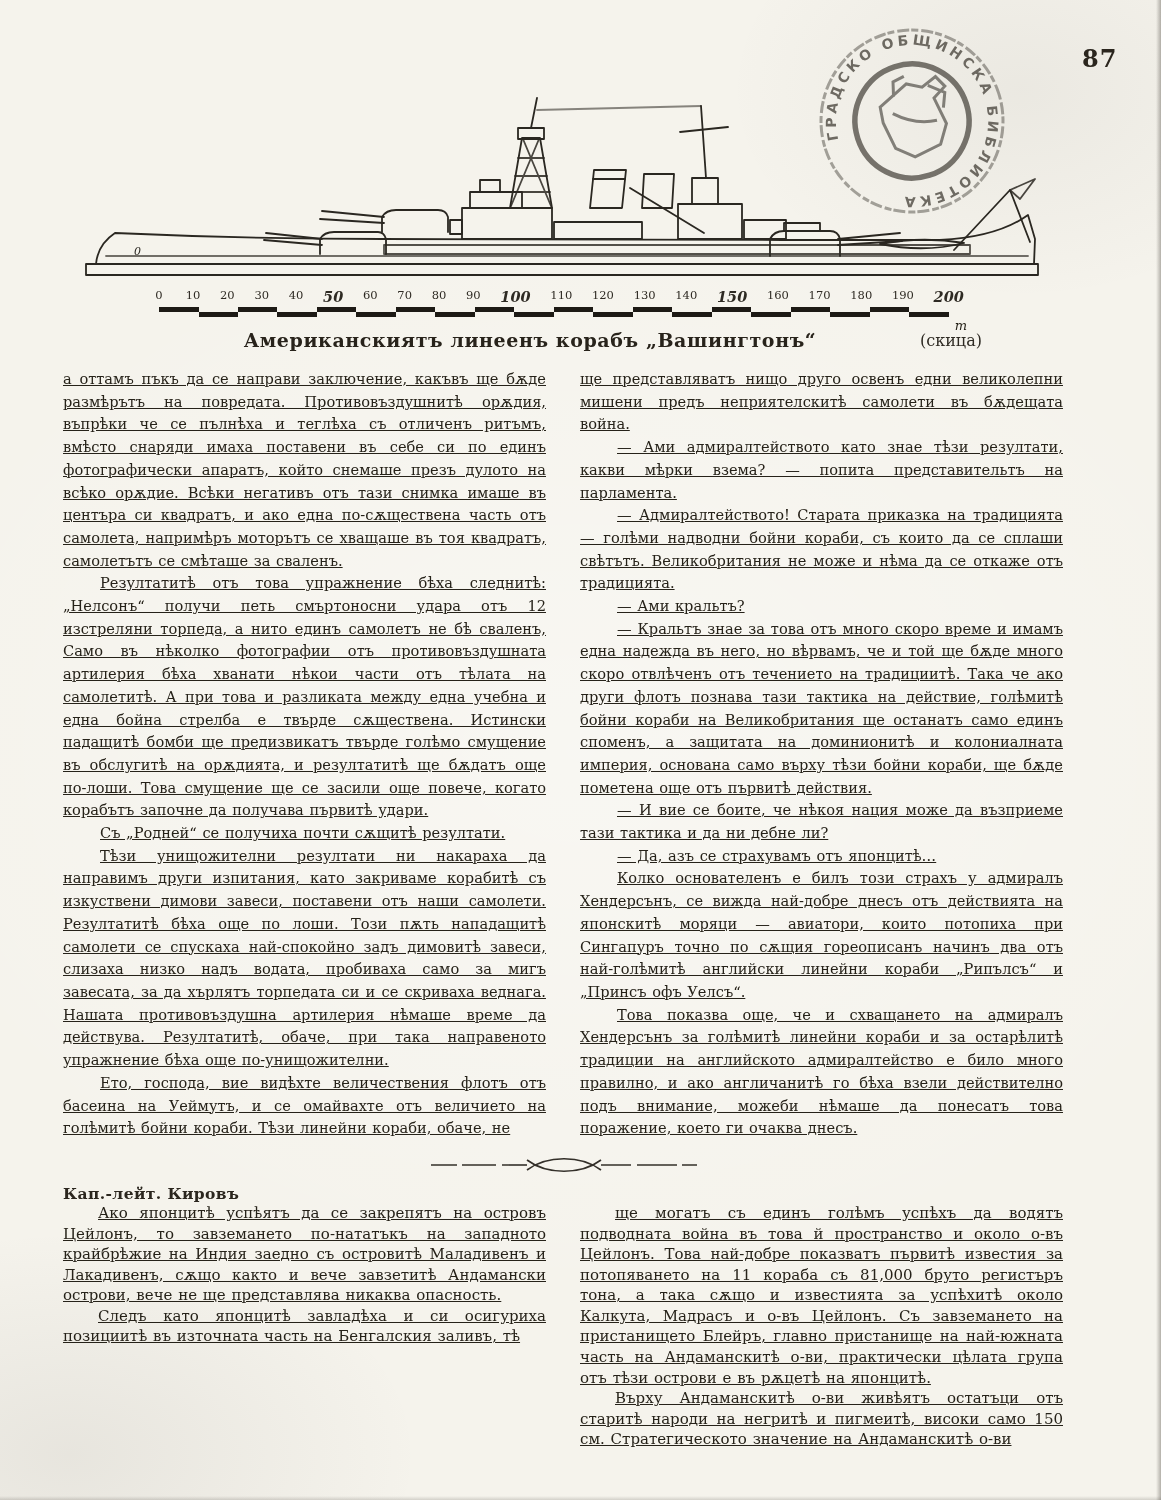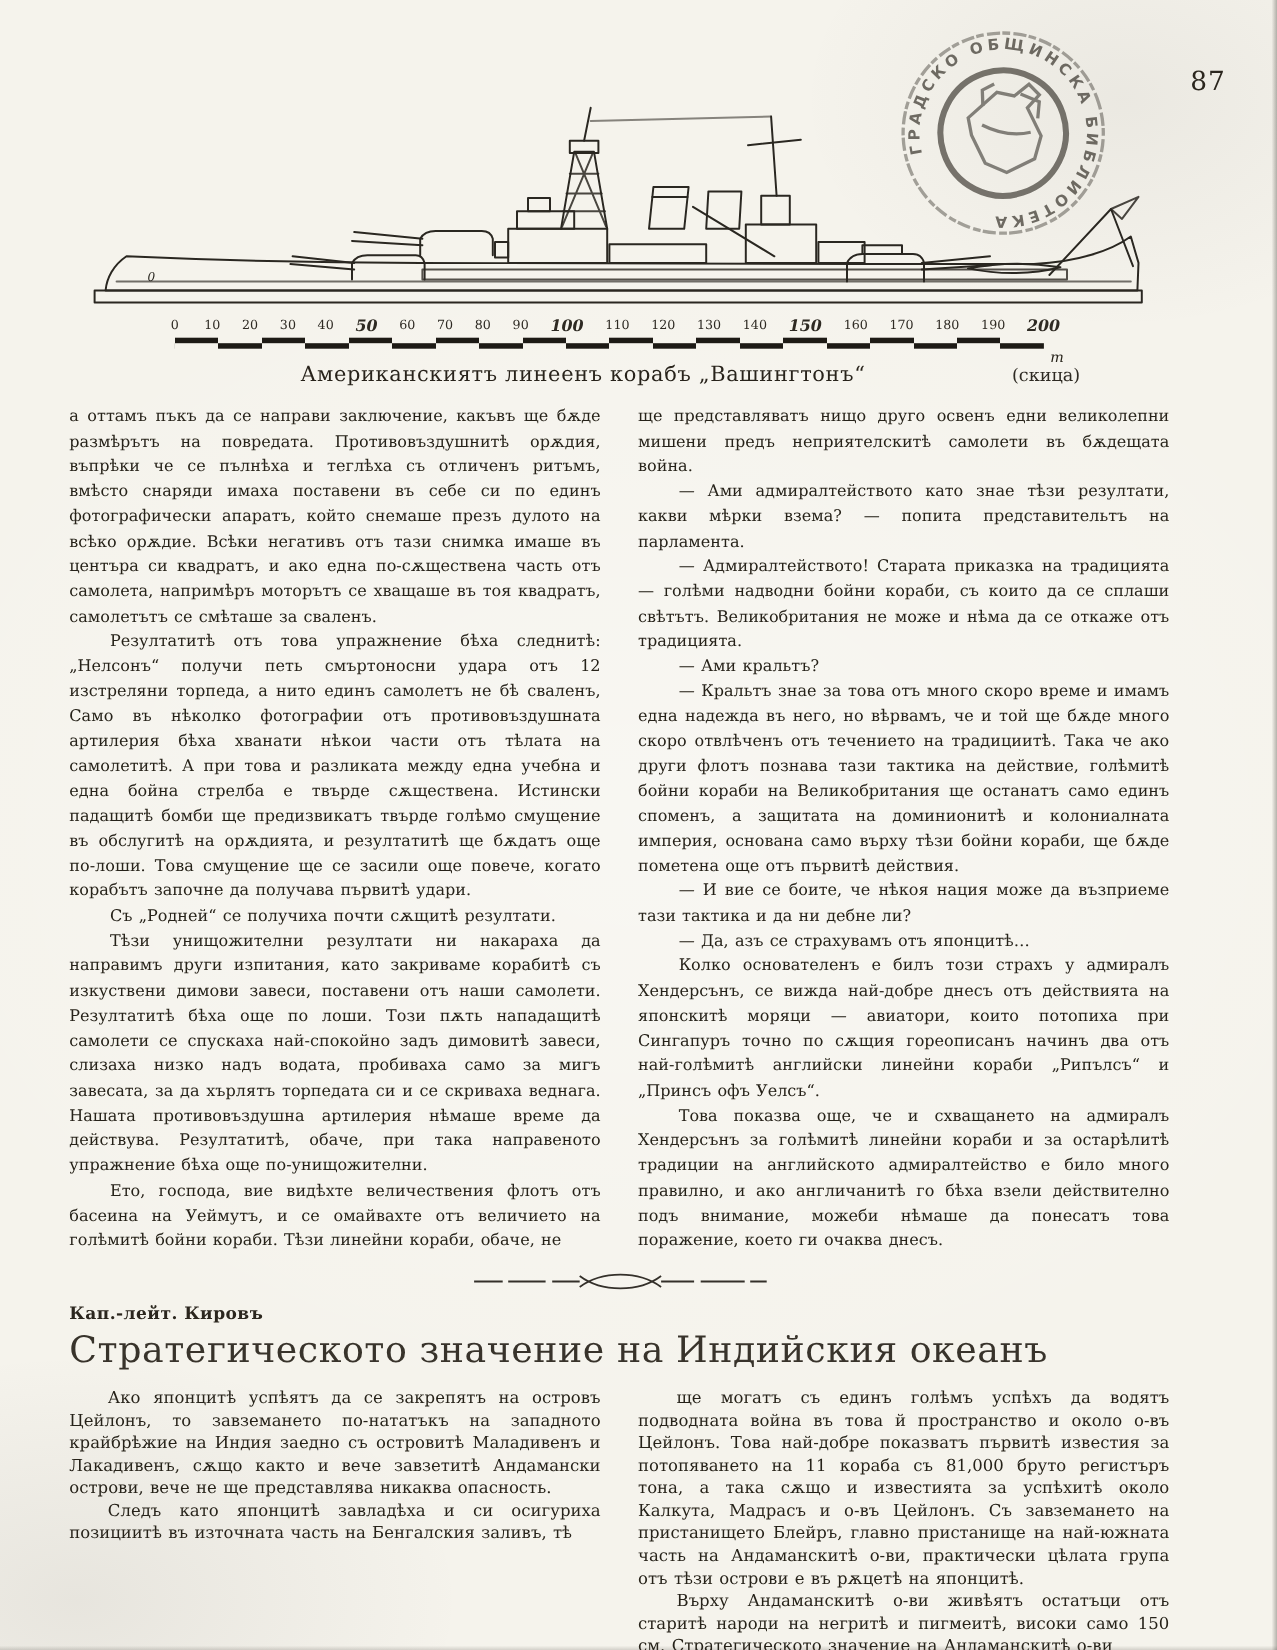--- a/index.html
+++ b/index.html
@@ -17,21 +17,21 @@
     background:linear-gradient(to left, rgba(55,50,43,0.35), transparent); }
   .scan-edge-bottom { position:absolute; left:0; right:0; bottom:0; height:4px;
     background:linear-gradient(to top, rgba(55,50,43,0.18), transparent); }
 
   
   .header { position:absolute; left:355px; top:52px; display:flex; align-items:center; gap:13px; }
   .rule2 { height:5px; border-top:2.5px solid #332e26; border-bottom:1.5px solid #332e26; }
   .rule2.left { width:86px; }
   .rule2.right { width:108px; }
   .masthead { font-size:23px; font-weight:bold; letter-spacing:1.5px; color:#2b261e; white-space:nowrap; }
-  .page-number { position:absolute; left:1082px; top:60px; font-size:24px; font-weight:normal; color:#2b261e; letter-spacing:1px; }
+  .page-number { position:absolute; left:1082px; top:44px; font-size:24px; font-weight:bold; color:#2b261e; letter-spacing:1px; }
 
   
   .stamp { position:absolute; left:806px; top:26px; width:212px; height:194px; opacity:0.85; }
 
   
   .ship { position:absolute; left:82px; top:92px; width:968px; height:196px; }
   .ship path, .ship rect, .ship circle { stroke:#2a2721; fill:none; stroke-width:1.8; stroke-linejoin:round; stroke-linecap:round; }
 
   
   .scale { position:absolute; left:152px; top:288px; width:812px; }
@@ -43,27 +43,27 @@
       repeating-linear-gradient(90deg, #1d1a15 0 39.5px, transparent 39.5px 79px),
       repeating-linear-gradient(90deg, transparent 0 39.5px, #1d1a15 39.5px 79px);
     background-size:100% 5px, 100% 5px;
     background-position:0 0, 0 5px;
     background-repeat:repeat-x, repeat-x;
   }
   .scale-unit { position:absolute; right:-18px; bottom:-16px; font-size:13px; font-style:italic; }
 
   
   .caption { position:absolute; left:0; top:329px; width:1060px; text-align:center;
-    font-size:19px; font-weight:normal; letter-spacing:0.6px; color:#28231b; }
+    font-size:19px; font-weight:bold; letter-spacing:0.6px; color:#28231b; }
   .caption-note { position:absolute; left:920px; top:331px; font-size:16px; color:#2e2a23; }
 
   
   .content { position:absolute; left:63px; top:368px; width:1001px; }
   .cols { display:flex; gap:34px; }
-  .col { width:483px; text-align:justify; }
+  .col { width:483px; text-align:justify;text-decoration:underline; }
   .a1 .col p { font-size:14.6px; line-height:22.7px; margin:0; text-indent:37px;
     word-spacing:1px; color:#262219; }
   .continued p:first-child { text-indent:0; }
 
   .divider { width:270px; margin:14px auto 4px auto; display:block; }
   .divider path { stroke:#34302a; fill:none; stroke-width:1.6; }
 
   .byline { margin-top:8px; font-size:15.5px; font-weight:bold; letter-spacing:0.4px; color:#2b261e; }
   .article-title { margin:4px 0 14px 0; font-size:33px; font-weight:normal; letter-spacing:0.5px;
     color:#38332b; white-space:nowrap; }
@@ -206,21 +206,20 @@
 
     <svg class="divider" viewBox="0 0 270 22">
       <g>
         <path d="M2,11 L98,11" stroke-dasharray="26 5 34 6"></path>
         <path d="M98,16 C118,1 152,1 172,16 M98,6 C118,21 152,21 172,6"></path>
         <path d="M172,11 L268,11" stroke-dasharray="30 6 40 5"></path>
       </g>
     </svg>
 
     <div class="byline">Кап.-лейт. Кировъ</div>
-    <h1 class="article-title">Стратегическото значение на Индийския океанъ</h1>
 
     <div class="cols a2">
       <div class="col">
 
           <p>Ако японцитѣ успѣятъ да се закрепятъ на островъ Цейлонъ, то завземането по-нататъкъ на западното крайбрѣжие на Индия заедно съ островитѣ Маладивенъ и Лакадивенъ, сѫщо както и вече завзетитѣ Андамански острови, вече не ще представлява никаква опасность.</p>
           <p>Следъ като японцитѣ завладѣха и си осигуриха позициитѣ въ източната часть на Бенгалския заливъ, тѣ</p>
         </div>
       <div class="col continued">
 
       <p>ще могатъ съ единъ голѣмъ успѣхъ да водятъ подводната война въ това й пространство и около о-въ Цейлонъ. Това най-добре показватъ първитѣ известия за потопяването на 11 кораба съ 81,000 бруто регистъръ тона, а така сѫщо и известията за успѣхитѣ около Калкута, Мадрасъ и о-въ Цейлонъ. Съ завземането на пристанището Блейръ, главно пристанище на най-южната часть на Андаманскитѣ о-ви, практически цѣлата група отъ тѣзи острови е въ рѫцетѣ на японцитѣ.</p>

